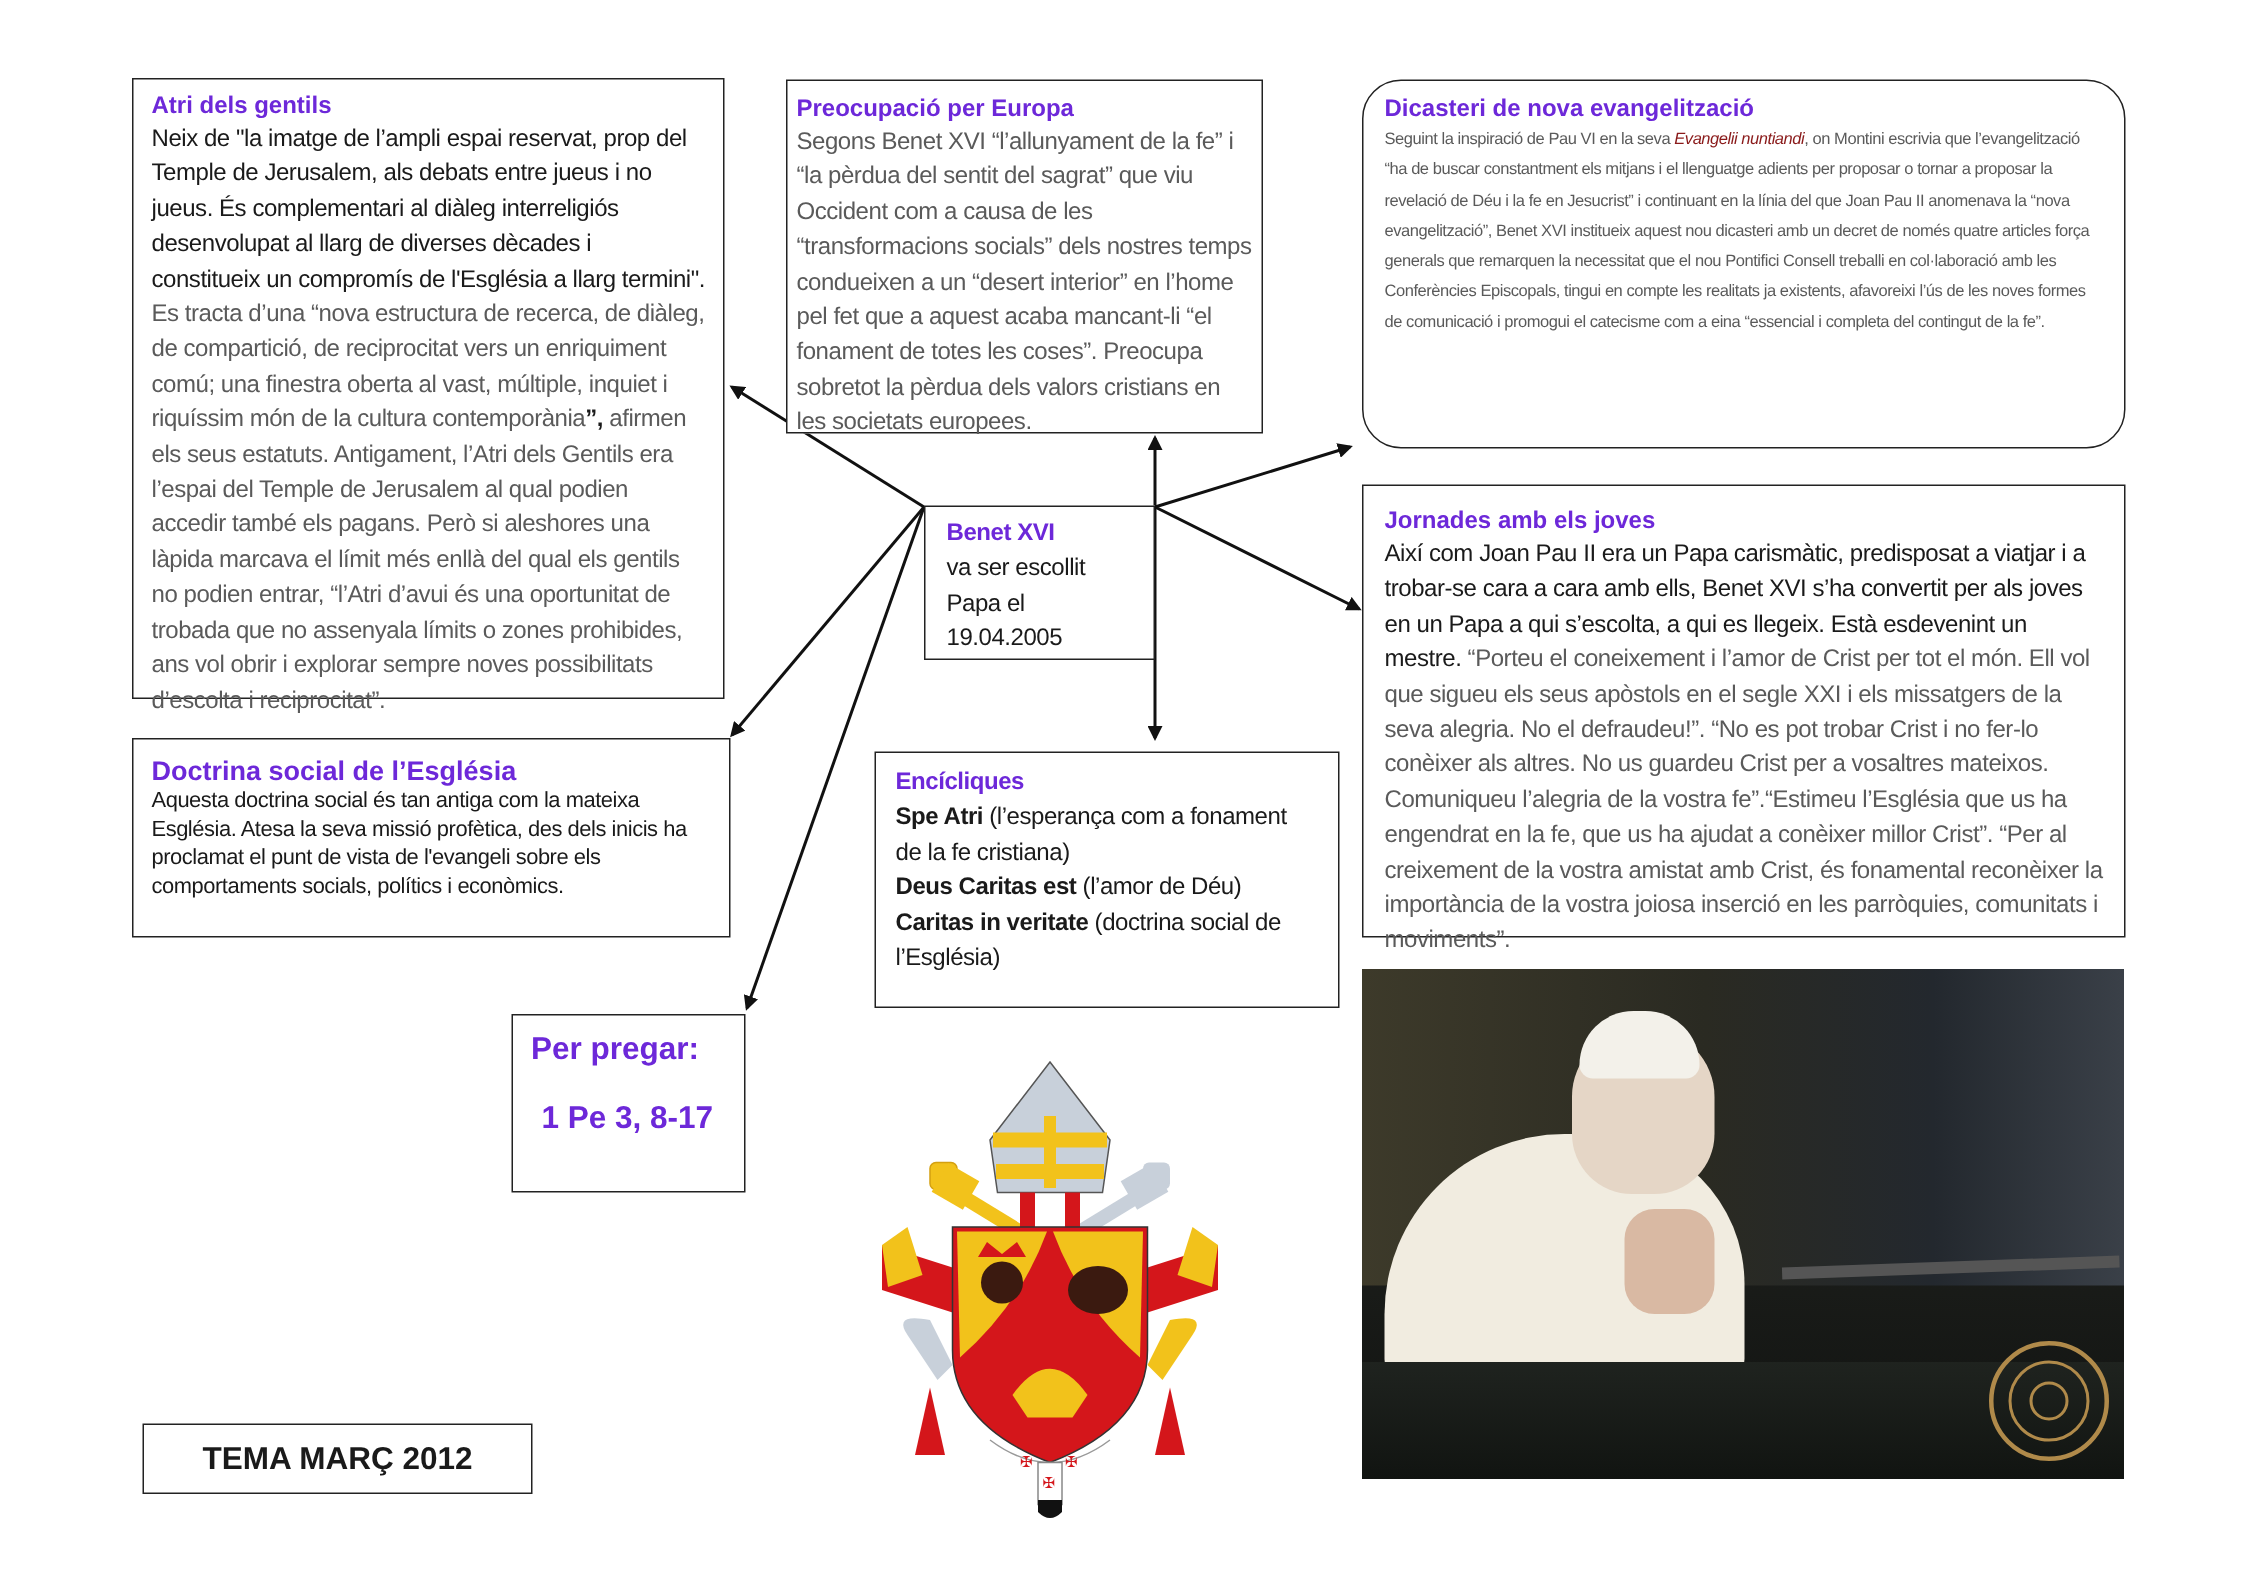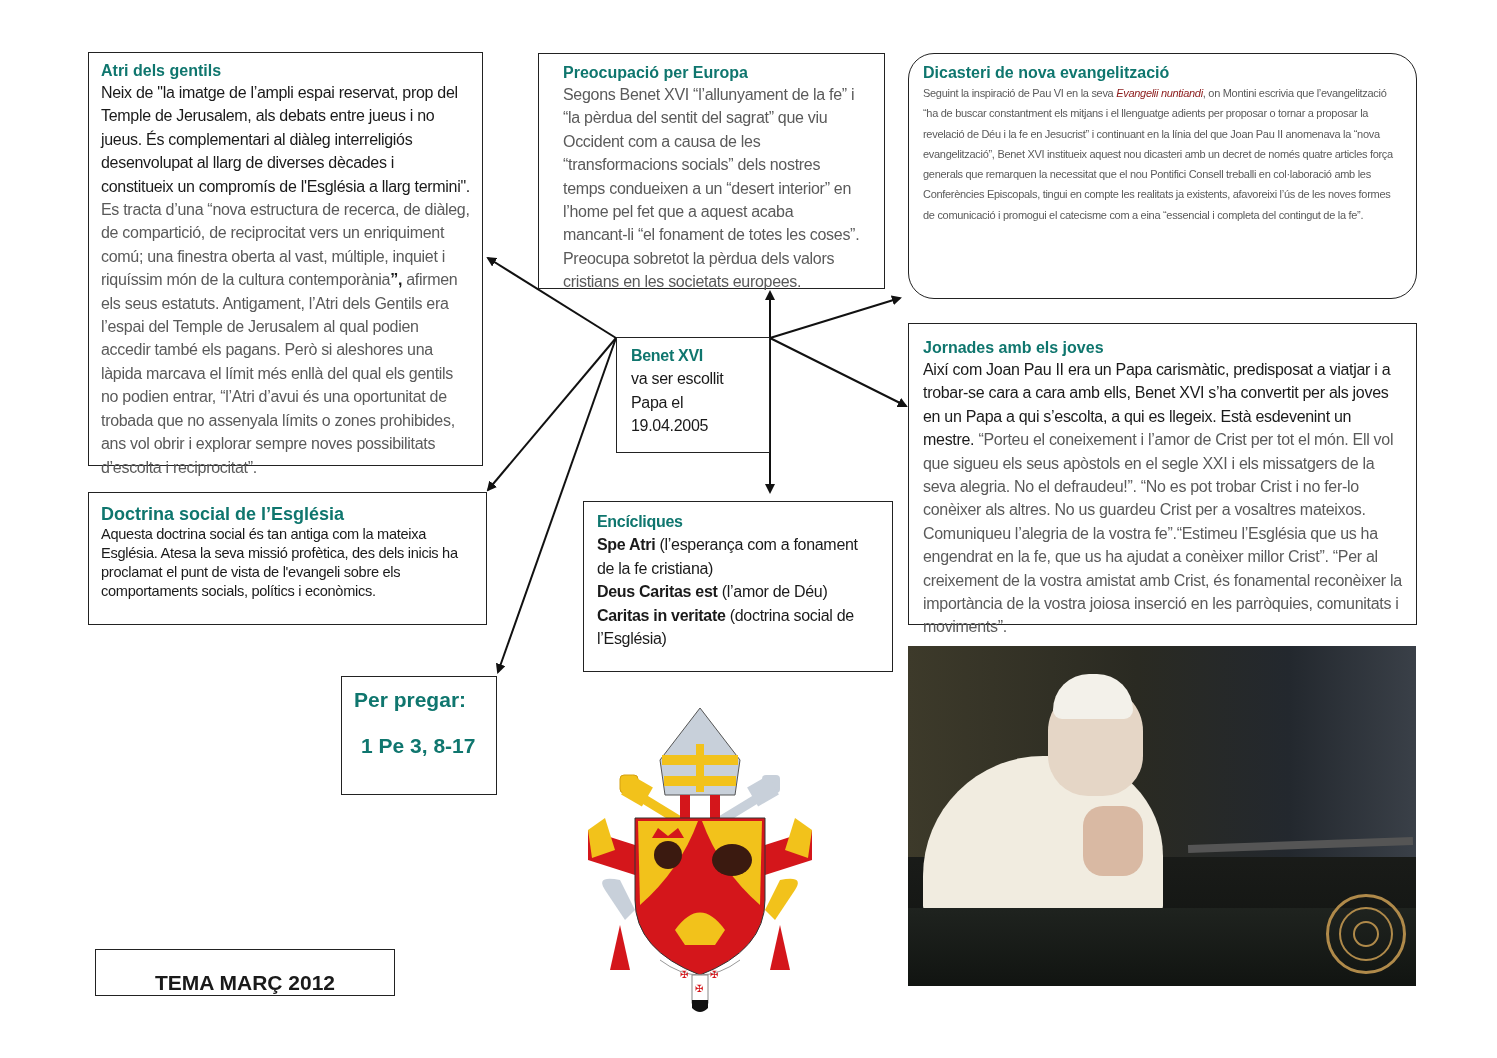--- a/index.html
+++ b/index.html
@@ -1,19 +1,19 @@
 <!DOCTYPE html>
 <html><head>
 <meta charset="utf-8">
 <style>
   html, body { margin: 0; padding: 0; background: #ffffff; }
   body { width: 1497px; height: 1058px; position: relative; overflow: hidden;
          font-family: "Liberation Sans", sans-serif; color: #1a1a1a; }
   .box { position: absolute; border: 1.5px solid #222; background: #fff; box-sizing: border-box; }
-  .title { font-weight: bold; color: #0f766e; }
+  .title { font-weight: bold; color: #6d28d9; }
   .dark { color: #1a1a1a; }
   .gray { color: #5a5a5a; }
   .t16 { font-size: 16px; line-height: 23.4px; letter-spacing: -0.3px; }
   .t15 { font-size: 11px; line-height: 20.3px; letter-spacing: -0.3px; }
   .red-ital { color: #8a1a1a; font-style: italic; }
   #arrows { position: absolute; left: 0; top: 0; pointer-events: none; }
   .b { font-weight: bold; }
 </style>
 </head>
 <body>
@@ -35,41 +35,41 @@
   </g>
 </svg>
 
 <div class="box" style="left:88px; top:52px; width:395px; height:414px; padding:8px 12px;">
   <div class="title" style="font-size:16px; line-height:20px;">Atri dels gentils</div>
   <div class="t16">
     <span class="dark">Neix de "la imatge de l’ampli espai reservat, prop del Temple de Jerusalem, als debats entre jueus i no jueus. És complementari al diàleg interreligiós desenvolupat al llarg de diverses dècades i constitueix un compromís de l'Església a llarg termini".</span><span class="gray"> Es tracta d’una “nova estructura de recerca, de diàleg, de compartició, de reciprocitat vers un enriquiment comú; una finestra oberta al vast, múltiple, inquiet i riquíssim món de la cultura contemporània</span><span class="dark b">”,</span><span class="gray"> afirmen els seus estatuts. Antigament, l’Atri dels Gentils era l’espai del Temple de Jerusalem al qual podien accedir també els pagans. Però si aleshores una làpida marcava el límit més enllà del qual els gentils no podien entrar, “l’Atri d’avui és una oportunitat de trobada que no assenyala límits o zones prohibides, ans vol obrir i explorar sempre noves possibilitats d’escolta i reciprocitat”.</span>
   </div>
 </div>
 
-<div class="box" style="left:538px; top:53px; width:347px; height:236px; padding:9px 24px;">
+<div class="box" style="left:524px; top:53px; width:318px; height:236px; padding:9px 6px;">
   <div class="title" style="font-size:16px; line-height:20px;">Preocupació per Europa</div>
   <div class="t16 gray">Segons Benet XVI “l’allunyament de la fe” i “la pèrdua del sentit del sagrat” que viu Occident com a causa de les “transformacions socials” dels nostres temps condueixen a un “desert interior” en l’home pel fet que a aquest acaba mancant-li “el fonament de totes les coses”. Preocupa sobretot la pèrdua dels valors cristians en les societats europees.</div>
 </div>
 
 <div class="box" style="left:908px; top:53px; width:509px; height:246px; padding:9px 14px;border-radius:26px;">
   <div class="title" style="font-size:16px; line-height:20px;">Dicasteri de nova evangelització</div>
   <div class="t15 gray">
     <span>Seguint la inspiració de Pau VI en la seva </span><span class="red-ital">Evangelii nuntiandi</span><span>, on Montini escrivia que l’evangelització “ha de buscar constantment els mitjans i el llenguatge adients per proposar o tornar a proposar la revelació de Déu i la fe en Jesucrist” i continuant en la línia del que Joan Pau II anomenava la “nova evangelització”, Benet XVI instituеix aquest nou dicasteri amb un decret de només quatre articles força generals que remarquen la necessitat que el nou Pontifici Consell treballi en col·laboració amb les Conferències Episcopals, tingui en compte les realitats ja existents, afavoreixi l’ús de les noves formes de comunicació i promogui el catecisme com a eina “essencial i completa del contingut de la fe”.</span>
   </div>
 </div>
 
 <div class="box" style="left:908px; top:323px; width:509px; height:302px; padding:14px 14px;">
   <div class="title" style="font-size:16px; line-height:20px;">Jornades amb els joves</div>
   <div class="t16">
     <span class="dark">Així com Joan Pau II era un Papa carismàtic, predisposat a viatjar i a trobar-se cara a cara amb ells, Benet XVI s’ha convertit per als joves en un Papa a qui s’escolta, a qui es llegeix. Està esdevenint un mestre.</span>
     <span class="gray">“Porteu el coneixement i l’amor de Crist per tot el món. Ell vol que sigueu els seus apòstols en el segle XXI i els missatgers de la seva alegria. No el defraudeu!”. “No es pot trobar Crist i no fer-lo conèixer als altres. No us guardeu Crist per a vosaltres mateixos. Comuniqueu l’alegria de la vostra fe”.“Estimeu l’Església que us ha engendrat en la fe, que us ha ajudat a conèixer millor Crist”. “Per al creixement de la vostra amistat amb Crist, és fonamental reconèixer la importància de la vostra joiosa inserció en les parròquies, comunitats i moviments”.</span>
   </div>
 </div>
 
-<div class="box" style="left:616px; top:337px; width:154px; height:116px; padding:6px 14px;">
+<div class="box" style="left:616px; top:337px; width:154px; height:103px; padding:6px 14px;">
   <div class="t16 title">Benet XVI</div>
   <div class="t16 dark">va ser escollit</div>
   <div class="t16 dark">Papa el</div>
   <div class="t16 dark">19.04.2005</div>
 </div>
 
 <div class="box" style="left:88px; top:492px; width:399px; height:133px; padding:10px 12px;">
   <div class="title" style="font-size:18px; line-height:22px;">Doctrina social de l’Església</div>
   <div class="dark" style="font-size:14.6px; line-height:19px; letter-spacing:-0.3px;">Aquesta doctrina social és tan antiga com la mateixa Església. Atesa la seva missió profètica, des dels inicis ha proclamat el punt de vista de l'evangeli sobre els comportaments socials, polítics i econòmics.</div>
 </div>
@@ -79,21 +79,21 @@
   <div class="t16 dark"><span class="b">Spe Atri</span><span> (l’esperança com a fonament de la fe cristiana)</span></div>
   <div class="t16 dark"><span class="b">Deus Caritas est</span><span> (l’amor de Déu)</span></div>
   <div class="t16 dark"><span class="b">Caritas in veritate</span><span> (doctrina social de l’Església)</span></div>
 </div>
 
 <div class="box" style="left:341px; top:676px; width:156px; height:119px; padding:10px 12px;">
   <div class="title" style="font-size:21px; line-height:26px;">Per pregar:</div>
   <div class="title" style="font-size:21px; line-height:26px; margin-top:20px; padding-left:7px;">1 Pe 3, 8-17</div>
 </div>
 
-<div class="box" style="left:95px; top:949px; width:300px; height:47px; display:flex; align-items:flex-end; justify-content:center;">
+<div class="box" style="left:95px; top:949px; width:260px; height:47px; display:flex; align-items:center; justify-content:center;">
   <div style="font-family:'Liberation Sans', sans-serif; font-weight:bold; font-size:21px;">TEMA MARÇ 2012</div>
 </div>
 
 <svg style="position:absolute; left:580px; top:700px;" width="240" height="320" viewBox="0 0 240 320">
 
   <g>
     <rect x="40" y="75" width="18" height="18" rx="4" fill="#f2c21b" stroke="#d4a010"></rect>
     <polygon points="50,85 140,140 135,148 45,93" fill="#f2c21b"></polygon>
     <rect x="45" y="80" width="24" height="22" fill="#f2c21b" transform="rotate(30 57 91)"></rect>
   </g>

